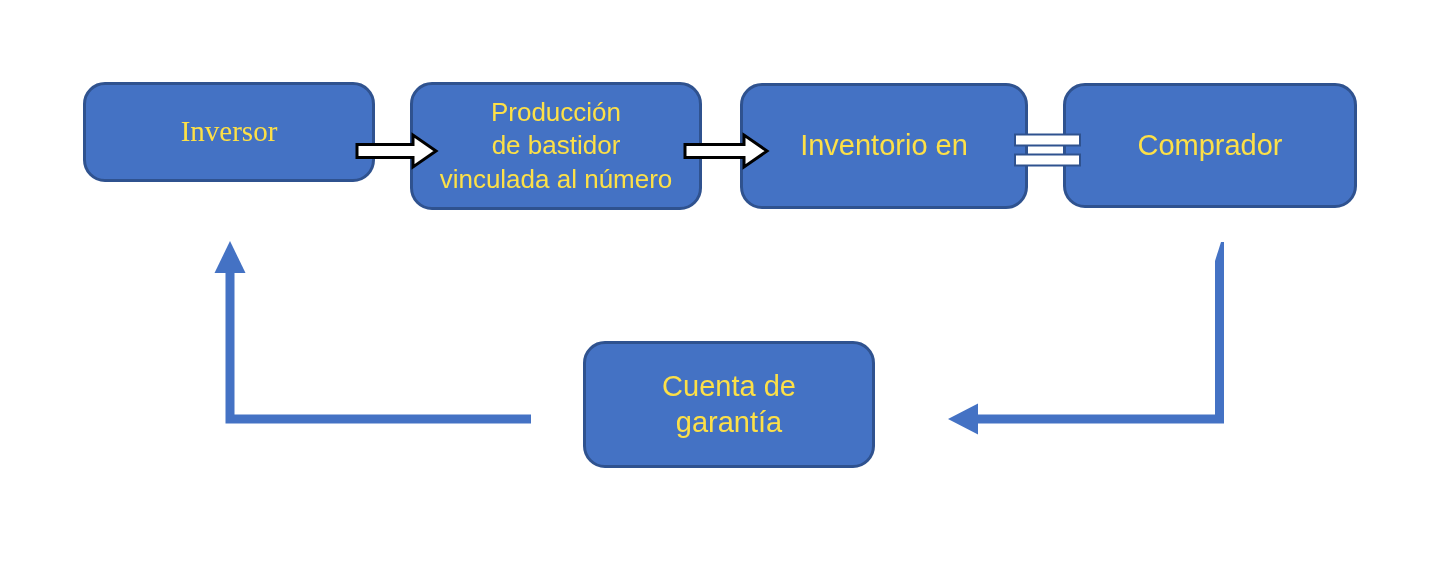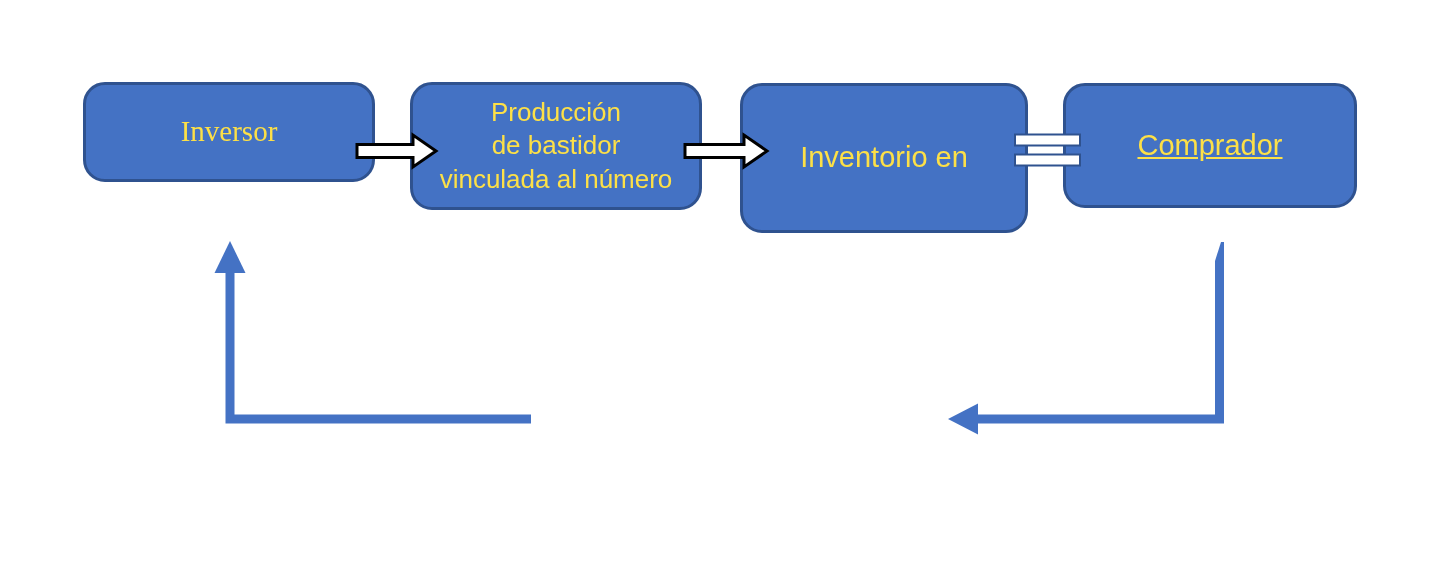--- a/index.html
+++ b/index.html
@@ -41,22 +41,22 @@
     font-size: 29px;
     line-height: 1.22;
     font-weight: 400;
   }
   .node .label.small {
     font-size: 26px;
     line-height: 1.27;
   }
   .n-inversor   { left: 83px;   top: 82px;  width: 292px; height: 100px; font-family: Liberation Serif, serif; }
   .n-produccion { left: 410px;  top: 82px;  width: 292px; height: 128px; }
-  .n-inventario { left: 740px;  top: 83px;  width: 288px; height: 150px; }
-  .n-comprador  { left: 1063px; top: 83px;  width: 294px; height: 125px; text-decoration: underline; }
+  .n-inventario { left: 740px;  top: 83px;  width: 288px; height: 126px; }
+  .n-comprador  { left: 1063px; top: 83px;  width: 294px; height: 125px; }
   .n-cuenta     { left: 583px;  top: 341px; width: 292px; height: 127px; }
 </style>
 </head>
 <body>
 
 <div class="canvas">
 
   <div class="node n-inversor">
     <div class="label">Inversor</div>
   </div>
@@ -72,20 +72,26 @@
   <div class="node n-inventario">
     <div class="label">
       <div>Inventorio en</div>
     </div>
   </div>
 
   <div class="node n-comprador">
     <div class="label">Comprador</div>
   </div>
 
+  <div class="node n-cuenta">
+    <div class="label">
+      <div>Cuenta de</div>
+      <div>garantía</div>
+    </div>
+  </div>
 
   <svg class="connectors" viewBox="0 0 1432 575">
 
     <polygon points="357,144.5 413,144.5 413,135 436,151 413,167 413,157.5 357,157.5" stroke="#000000" stroke-width="3" stroke-linejoin="miter" fill="#FFFFFF"></polygon>
 
     <polygon points="685,144.5 744,144.5 744,135 767,151 744,167 744,157.5 685,157.5" stroke="#000000" stroke-width="3" stroke-linejoin="miter" fill="#FFFFFF"></polygon>
 
     <g>
       <rect x="1015" y="134.5" width="65" height="11" stroke="#2F528F" stroke-width="2" fill="#FFFFFF"></rect>
       <rect x="1015" y="154.5" width="65" height="11" stroke="#2F528F" stroke-width="2" fill="#FFFFFF"></rect>

